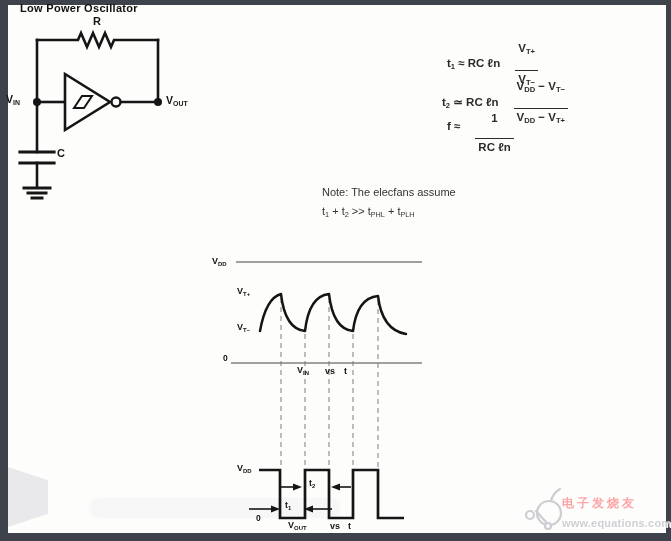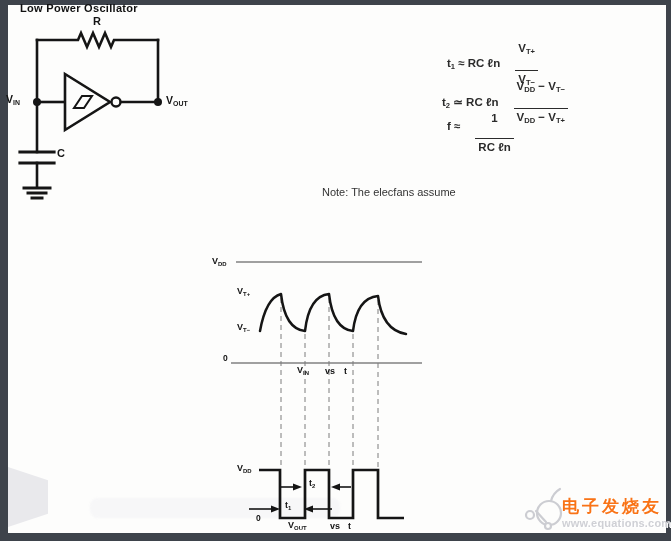--- a/index.html
+++ b/index.html
@@ -36,21 +36,21 @@
   .denrow{display:inline-flex;align-items:center;gap:5px;padding:2px 3px 0 3px;}
   .eq-f > .lhs{align-self:flex-start;margin-top:8px;}
   
   .note{
     position:absolute;left:322px;top:183px;
     font-size:11px;color:#333;line-height:19px;font-weight:normal;white-space:nowrap;
   }
   
   .wm-brand{
     position:absolute;left:562px;top:495px;
-    font-size:17px;font-weight:bold;letter-spacing:3px;color:#f97316;
+    font-size:12px;font-weight:bold;letter-spacing:3px;color:#fca5a5;
     text-shadow:1px 1px 0 #ffffff;white-space:nowrap;
   }
   .wm-url{
     position:absolute;left:562px;top:517px;
     font-size:11px;font-weight:bold;color:#cfd0d5;
     text-shadow:1px 1px 0 #ffffff;letter-spacing:.2px;white-space:nowrap;
   }
   .ghost-wedge{
     position:absolute;left:8px;top:467px;width:40px;height:60px;
     background:#e9e9ec;
@@ -129,20 +129,21 @@
     <span class="frac">
       <span class="num">1</span>
       <span class="den denrow">
         <span>RC ℓn</span>
       </span>
     </span>
   </div>
 
   <div class="note">
     <div>Note: The elecfans assume</div>
+    <div>t<sub>1</sub> + t<sub>2</sub> &gt;&gt; t<sub>PHL</sub> + t<sub>PLH</sub></div>
   </div>
 
   <svg class="waves" style="left:200px;top:250px" width="230" height="286" viewBox="200 250 230 286">
 
     <line x1="236" y1="262" x2="422" y2="262" stroke="#444" stroke-width="1.2"></line>
     <line x1="231" y1="363" x2="422" y2="363" stroke="#444" stroke-width="1.2"></line>
 
     <g stroke="#7d7d7d" stroke-width="1" stroke-dasharray="5 4">
       <line x1="281" y1="298" x2="281" y2="467"></line>
       <line x1="305" y1="334" x2="305" y2="467"></line>

